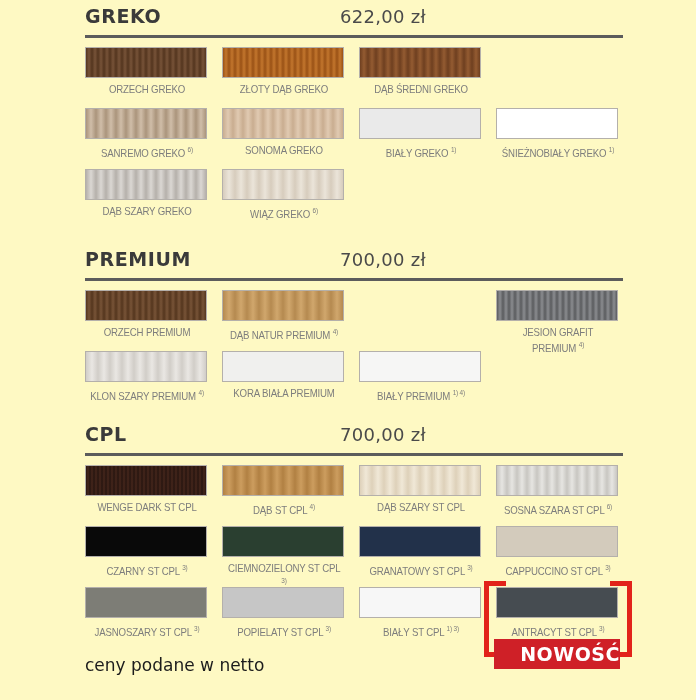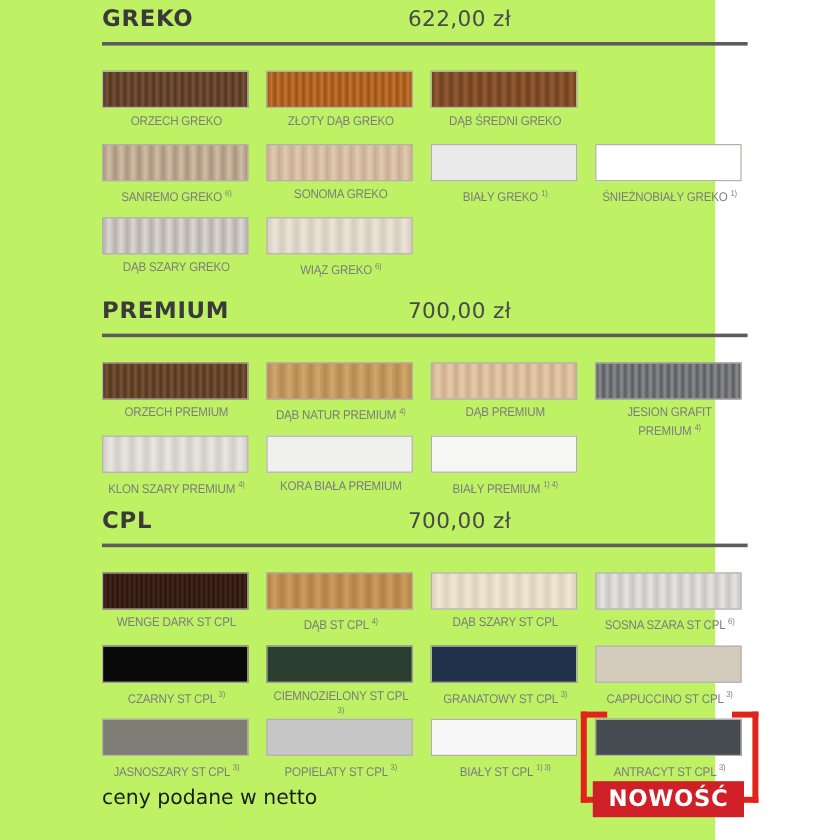--- a/index.html
+++ b/index.html
@@ -6,23 +6,23 @@
     margin: 0;
     padding: 0;
     width: 700px;
     height: 700px;
     background: #ffffff;
     font-family: "Liberation Sans", sans-serif;
     overflow: hidden;
   }
   #page {
     position: relative;
-    width: 596px;
+    width: 696px;
     height: 700px;
-    background: #bef264;
+    background: #fef9c3;
   }
   .section {
     position: absolute;
     left: 85px;
     width: 538px;
   }
   .sec-head {
     position: relative;
     height: 26px;
   }
@@ -50,21 +50,20 @@
   }
   .sec-rule {
     width: 100%;
     height: 3px;
     background: #5c5c5c;
     margin-top: 4px;
   }
   .grid {
     position: relative;
     width: 100%;
-    margin-top: 12px;
   }
   .cell {
     position: absolute;
     width: 124px;
   }
   .swatch {
     width: 122px;
     height: 31px;
     border: 1px solid #b4b0ab;
     box-sizing: border-box;
@@ -198,26 +197,20 @@
               <div class="grain" style="background-image: repeating-linear-gradient(90deg, rgba(0, 0, 0, 0.22) 0px, rgba(255, 255, 255, 0.08) 3px, rgba(0, 0, 0, 0.22) 6px);"></div>
             </div>
             <div class="caption"><span>ORZECH PREMIUM</span></div>
           </div>
           <div class="cell" style="left: 137px; top: 9px;">
             <div class="swatch" style="background: rgb(198, 154, 94);">
               <div class="grain" style="background-image: repeating-linear-gradient(90deg, rgba(120, 80, 30, 0.22) 0px, rgba(255, 225, 175, 0.18) 6px, rgba(120, 80, 30, 0.22) 12px);"></div>
             </div>
             <div class="caption"><span>DĄB NATUR PREMIUM</span> <sup>4)</sup></div>
           </div>
-          <div class="cell" style="left: 274px; top: 9px;">
-            <div class="swatch" style="background: rgb(221, 191, 157);">
-              <div class="grain" style="background-image: repeating-linear-gradient(90deg, rgba(150, 110, 70, 0.2) 0px, rgba(255, 240, 220, 0.25) 5px, rgba(150, 110, 70, 0.2) 10px);"></div>
-            </div>
-            <div class="caption"><span>DĄB PREMIUM</span></div>
-          </div>
           <div class="cell" style="left: 411px; top: 9px;">
             <div class="swatch" style="background: rgb(123, 125, 128);">
               <div class="grain" style="background-image: repeating-linear-gradient(90deg, rgba(30, 30, 32, 0.35) 0px, rgba(200, 200, 205, 0.2) 3px, rgba(30, 30, 32, 0.35) 6px);"></div>
             </div>
             <div class="caption"><span>JESION GRAFIT
 PREMIUM</span> <sup>4)</sup></div>
           </div>
           <div class="cell" style="left: 0px; top: 70px;">
             <div class="swatch" style="background: rgb(222, 218, 212);">
               <div class="grain" style="background-image: repeating-linear-gradient(90deg, rgba(150, 148, 145, 0.18) 0px, rgba(255, 255, 255, 0.35) 6px, rgba(150, 148, 145, 0.18) 12px);"></div>
@@ -318,20 +311,20 @@
             <div class="caption"><span>ANTRACYT ST CPL</span> <sup>3)</sup></div>
           </div>
           <div class="new-frame" style="left: 399px; top: 125px; width: 148px; height: 76px;">
             <div class="nf-edge" style="left: 0px; top: 0px; width: 5px; height: 76px;"></div>
             <div class="nf-edge" style="left: 143px; top: 0px; width: 5px; height: 76px;"></div>
             <div class="nf-edge" style="left: 0px; top: 0px; width: 22px; height: 5px;"></div>
             <div class="nf-edge" style="left: 126px; top: 0px; width: 22px; height: 5px;"></div>
             <div class="nf-edge" style="left: 0px; top: 71px; width: 22px; height: 5px;"></div>
             <div class="nf-edge" style="left: 126px; top: 71px; width: 22px; height: 5px;"></div>
           </div>
-          <div class="badge-new" style="left: 409px; top: 183px; width: 126px; height: 30px; background: rgb(207, 32, 39);">NOWOŚĆ</div>
+          <div class="badge-new" style="left: 409px; top: 183px; width: 126px; height: 30px; background: rgb(207, 32, 39); text-align: right;">NOWOŚĆ</div>
         </div>
       </div>
     </div>
 
   <div class="footer-note">ceny podane w netto</div>
 
 </div>
 
 </body></html>

